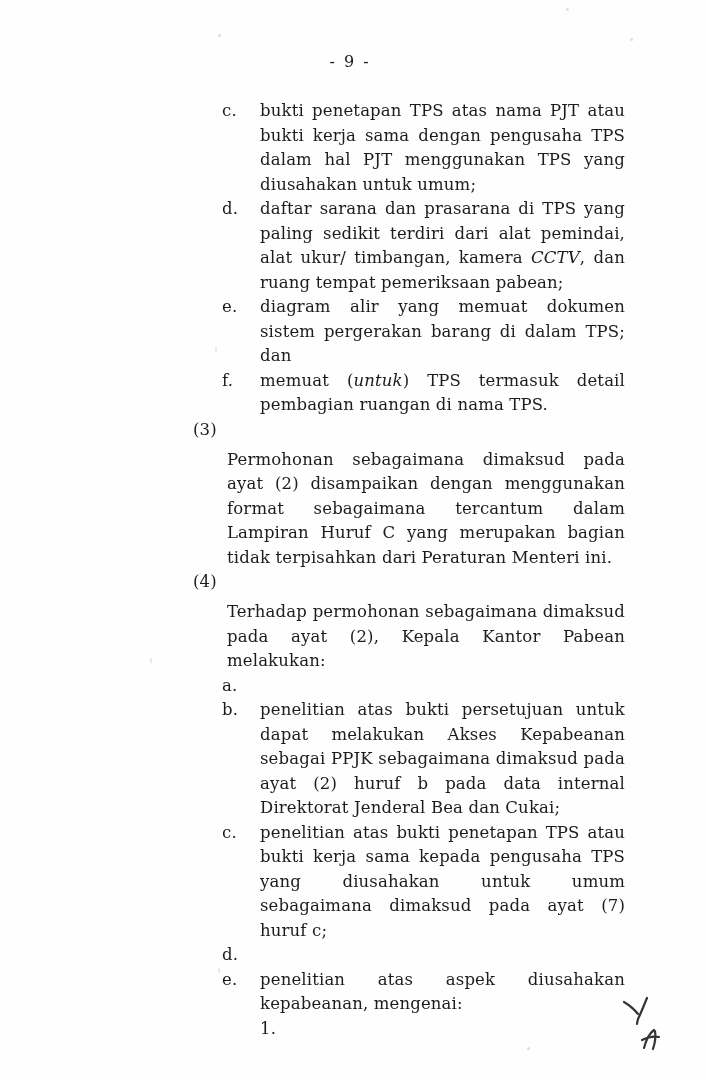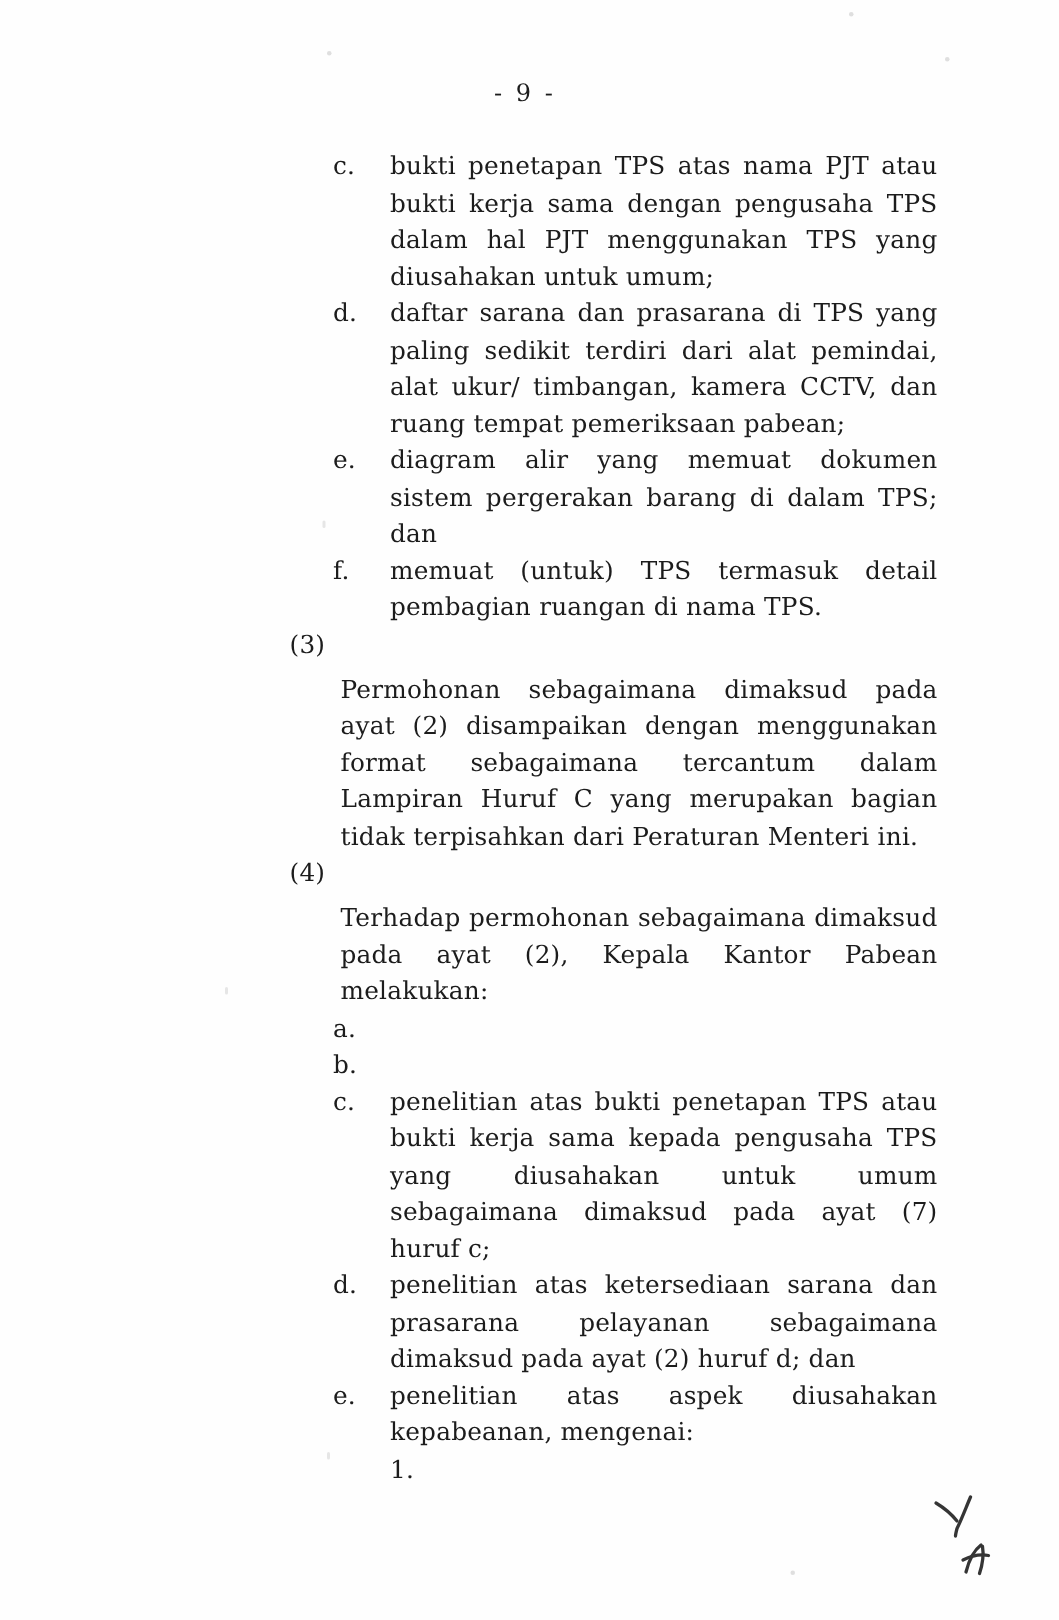--- a/index.html
+++ b/index.html
@@ -24,21 +24,21 @@
   .block .text  { text-align:justify; }
   .number-item { margin-left:193px; }
   .number-item .marker { width:34px; }
   .number-item .text   { width:398px;margin-top:30px; }
   .letter-item { margin-left:222px; }
   .letter-item .marker { width:38px; }
   .letter-item .text   { width:365px; }
   .digit-item  { margin-left:260px; }
   .digit-item .marker  { width:36px; }
   .digit-item .text    { width:329px; }
-  .it { }
+  .it { font-style:italic; }
   .paraf { position:absolute; left:600px; top:993px; }
   .speck { position:absolute; background:#c9c9c9; border-radius:50%; width:3px; height:3px; opacity:.6; }
   .s1 { left:218px; top:34px; }
   .s2 { left:566px; top:8px;  }
   .s3 { left:630px; top:38px; }
   .s4 { left:215px; top:347px; width:2px; height:5px; border-radius:1px; opacity:.45; }
   .s5 { left:150px; top:658px; width:2px; height:5px; border-radius:1px; opacity:.45; }
   .s6 { left:218px; top:968px; width:2px; height:5px; border-radius:1px; opacity:.45; }
   .s7 { left:527px; top:1047px; }
 </style>
@@ -72,28 +72,28 @@
       </div>
       <div class="block number-item">
         <span class="marker">(4)</span>
         <span class="text"><span>Terhadap permohonan sebagaimana dimaksud pada ayat (2), Kepala Kantor Pabean melakukan:</span></span>
       </div>
       <div class="block letter-item">
         <span class="marker">a.</span>
       </div>
       <div class="block letter-item">
         <span class="marker">b.</span>
+        <span class="text"><span>penelitian atas bukti persetujuan untuk dapat melakukan Akses Kepabeanan sebagai PPJK sebagaimana dimaksud pada ayat (2) huruf b pada data internal Direktorat Jenderal Bea dan Cukai;</span></span>
       </div>
       <div class="block letter-item">
         <span class="marker">c.</span>
         <span class="text"><span>penelitian atas bukti penetapan TPS atau bukti kerja sama kepada pengusaha TPS yang diusahakan untuk umum sebagaimana dimaksud pada ayat (7) huruf c;</span></span>
       </div>
       <div class="block letter-item">
         <span class="marker">d.</span>
-        <span class="text"><span>penelitian atas ketersediaan sarana dan prasarana pelayanan sebagaimana dimaksud pada ayat (2) huruf d; dan</span></span>
       </div>
       <div class="block letter-item">
         <span class="marker">e.</span>
         <span class="text"><span>penelitian atas aspek diusahakan kepabeanan, mengenai:</span></span>
       </div>
       <div class="block digit-item">
         <span class="marker">1.</span>
         <span class="text"></span>
       </div>
     </div>

